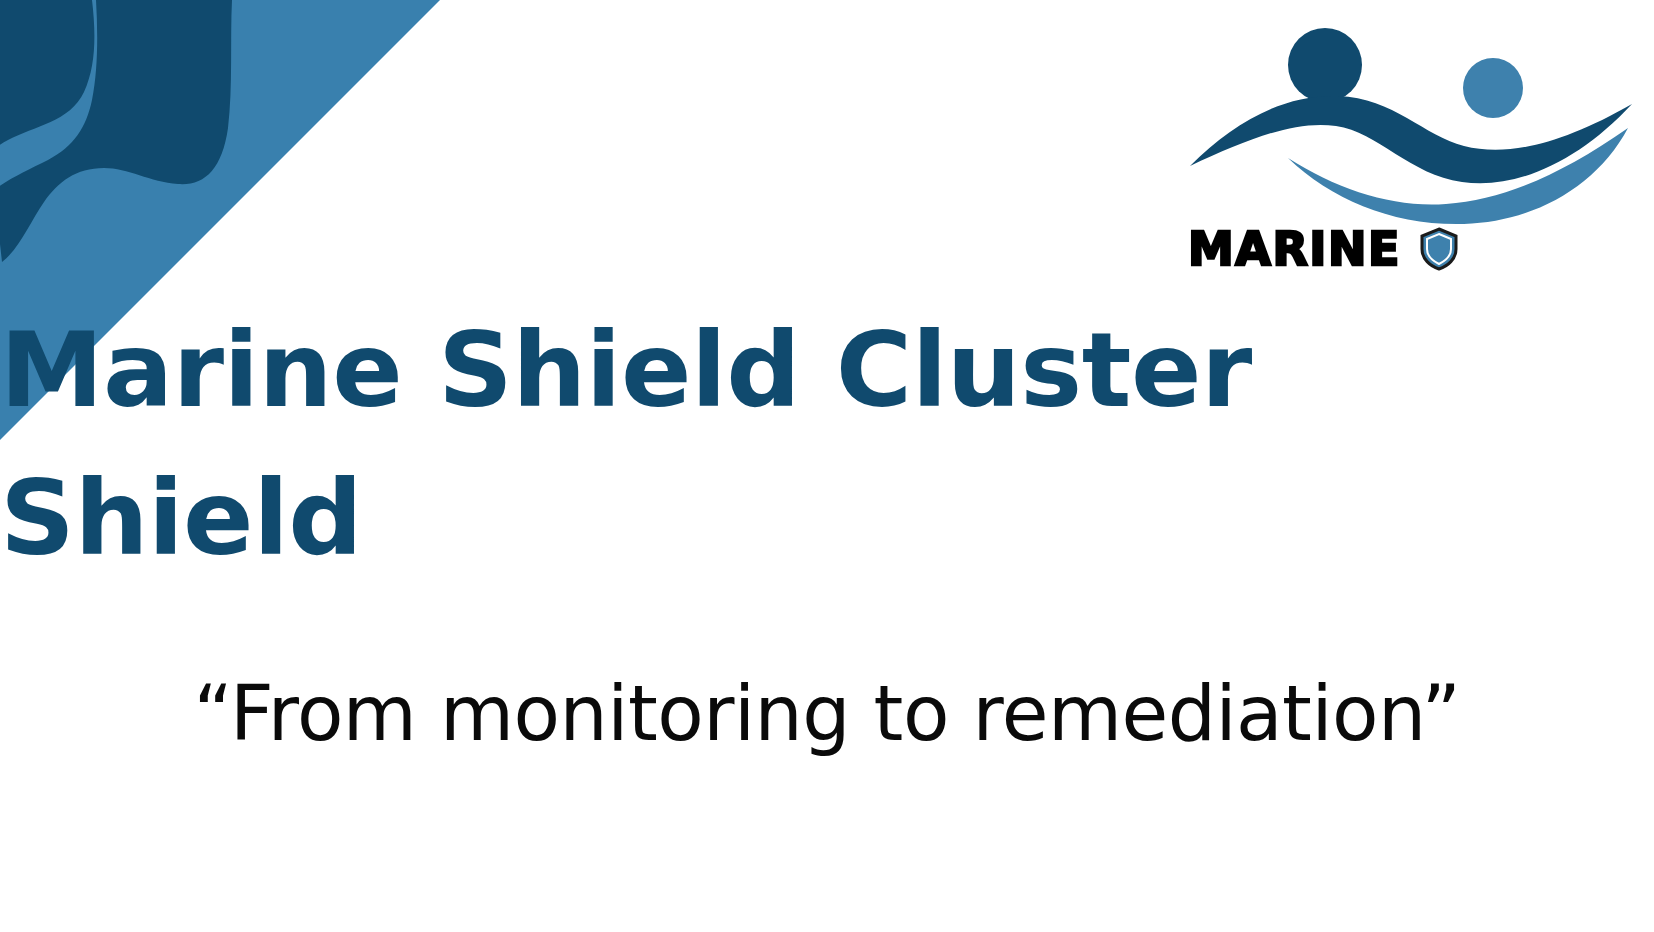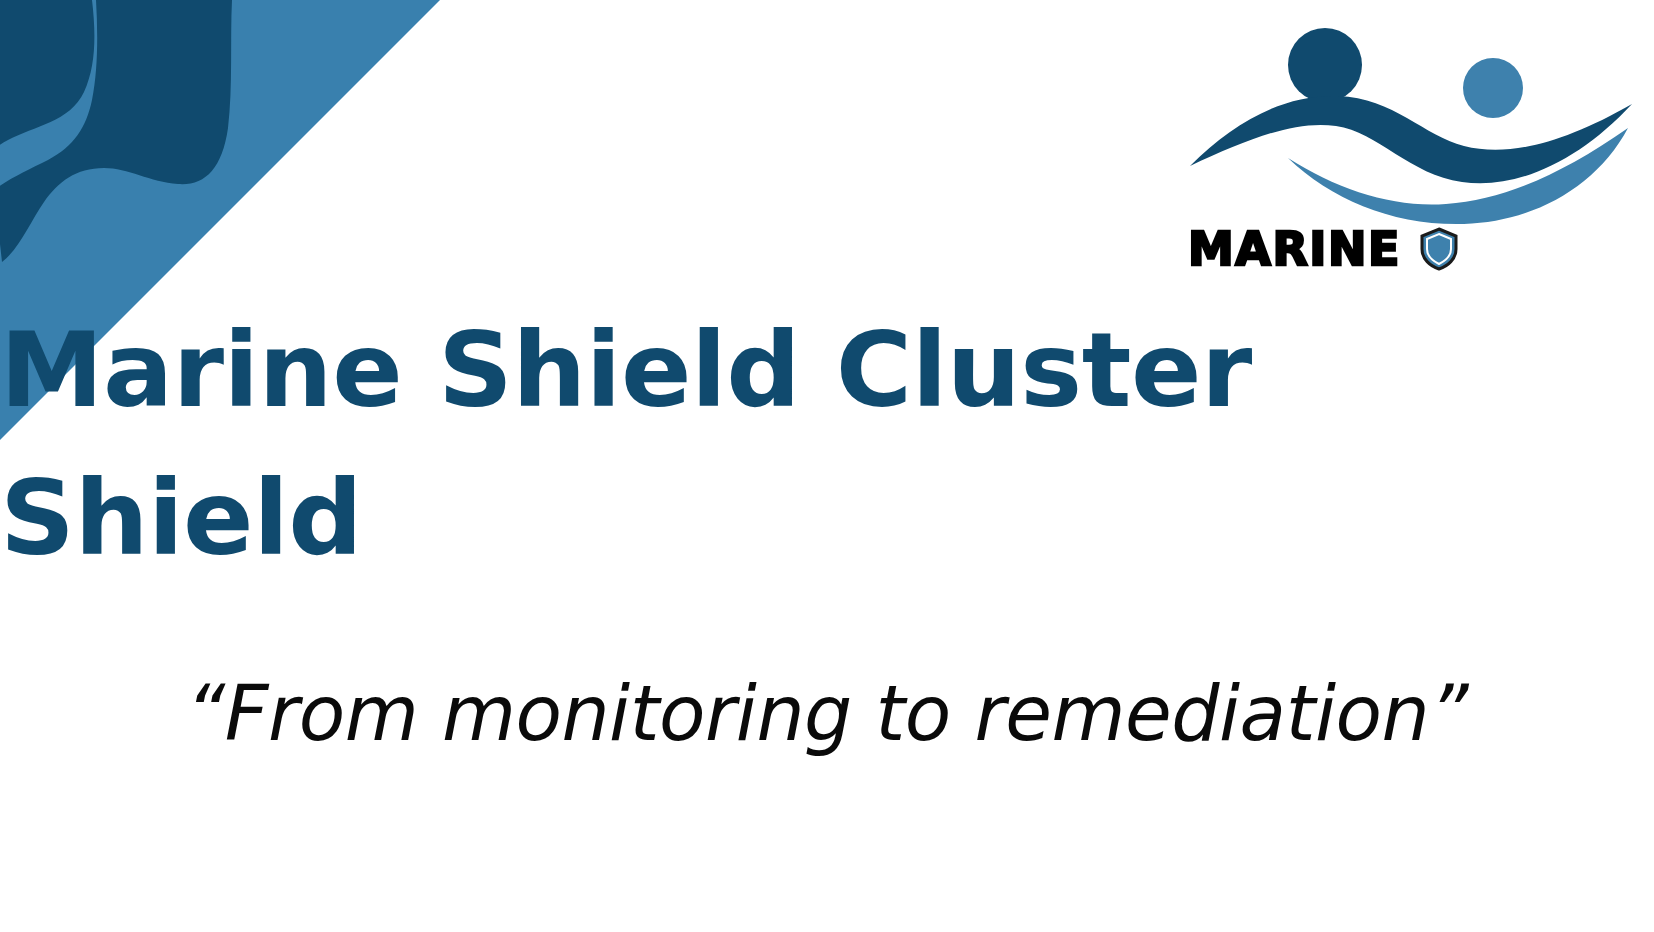--- a/index.html
+++ b/index.html
@@ -88,21 +88,20 @@
   }
 
   
   .subtitle {
     position: absolute;
     left: 0;
     right: 0;
     top: 662px;
     text-align: center;
     font-family: "DejaVu Sans", sans-serif;
-    font-style: italic;
     font-weight: 400;
     font-size: 76px;
     line-height: 104px;
     letter-spacing: -0.5px;
     color: #0a0a0a;
     white-space: nowrap;
   }
 </style>
 </head>
 <body>

